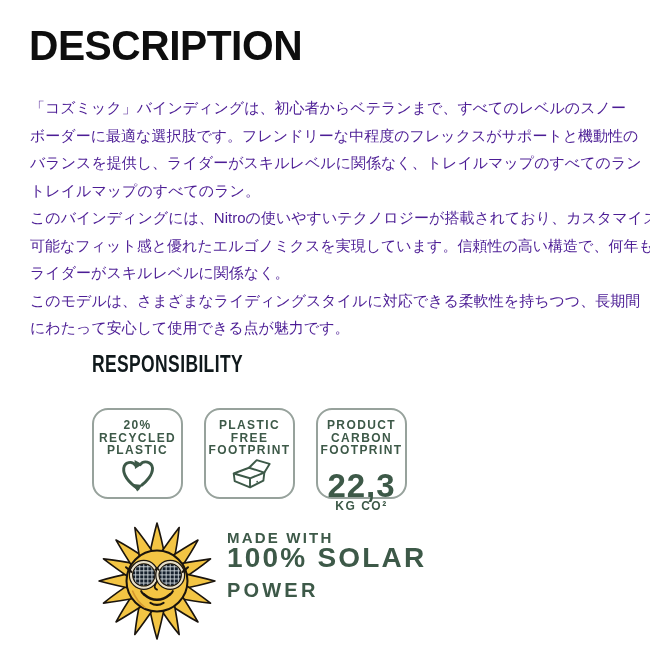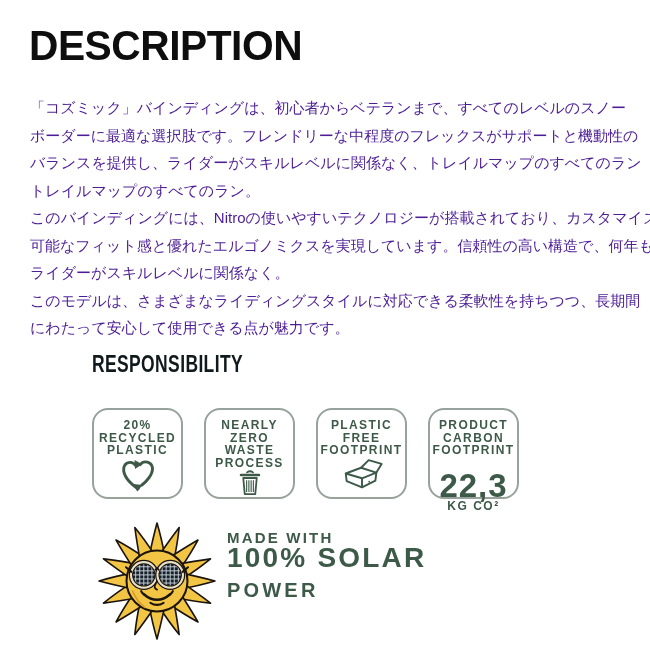--- a/index.html
+++ b/index.html
@@ -85,34 +85,20 @@
     <div class="icon-wrap">
       <svg width="38" height="36" viewBox="0 0 44 40" fill="none">
         <path d="M22 36 C 12 29, 4.5 21, 5.5 12 C 6.5 5, 15 3, 19.5 9" stroke="#3d5948" stroke-width="3.4" stroke-linecap="round"></path>
         <path d="M24.5 8 C 28.5 2.5, 38 4.5, 38.8 12 C 39 20, 31.5 28, 26.5 31.5" stroke="#3d5948" stroke-width="3.4" stroke-linecap="round"></path>
         <polygon points="18,2.5 27,7.5 18.5,13" fill="#3d5948"></polygon>
         <polygon points="21,39 16.5,30.5 27.5,31.5" fill="#3d5948"></polygon>
       </svg>
     </div>
   </div>
 
-  <div class="badge">
-    <div class="tline">NEARLY</div>
-    <div class="tline">ZERO</div>
-    <div class="tline">WASTE</div>
-    <div class="tline">PROCESS</div>
-    <div class="icon-wrap">
-      <svg width="26" height="27" viewBox="0 0 32 36" fill="none" stroke="#3d5948">
-        <path d="M12 4.5 Q16 1.5 20 4.5" stroke-width="2.4" stroke-linecap="round"></path>
-        <path d="M4 8 H28" stroke-width="3.4" stroke-linecap="round"></path>
-        <path d="M7 12 L9 33.5 L23 33.5 L25 12 Z" stroke-width="2.4" stroke-linejoin="round"></path>
-        <path d="M11.5 15 V30.5 M14.5 15 V30.5 M17.5 15 V30.5 M20.5 15 V30.5" stroke-width="1.5"></path>
-      </svg>
-    </div>
-  </div>
 
   <div class="badge">
     <div class="tline">PLASTIC</div>
     <div class="tline">FREE</div>
     <div class="tline">FOOTPRINT</div>
     <div class="icon-wrap">
       <svg width="44" height="33" viewBox="0 0 46 34" fill="none" stroke="#3d5948" stroke-width="2" stroke-linejoin="round">
         <path d="M6 17 L22 11 L38 16 L23 22 Z"></path>
         <path d="M6 17 L7 25 L23 31.5 L23 22"></path>
         <path d="M38 16 L37 24.5 L23 31.5"></path>

